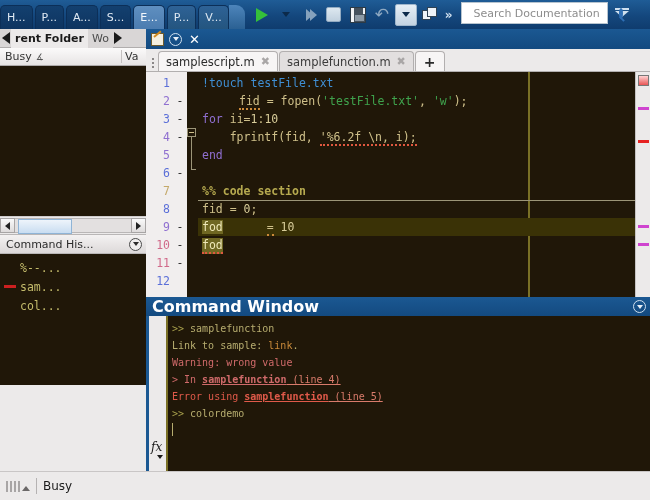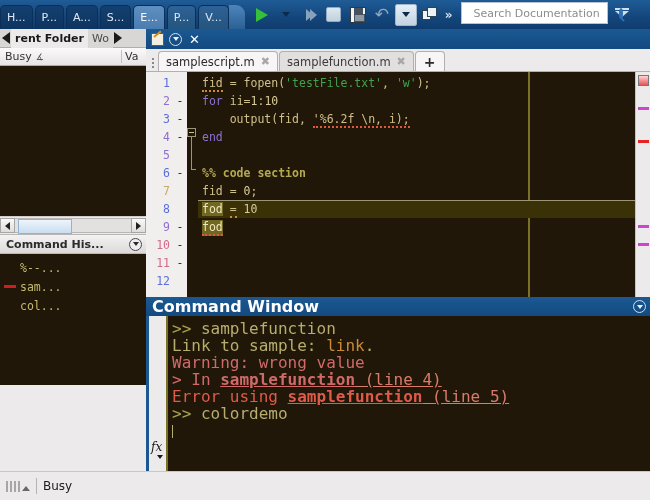--- a/index.html
+++ b/index.html
@@ -121,21 +121,21 @@
   .hs-thumb { width: 54px; height: 15px; margin-left: 3px;
     background: linear-gradient(#eef4fb,#c9ddf1); border: 1px solid #8fb4d6; }
   .tri-lt { width:0;height:0;border-right:5px solid #222;border-top:4px solid transparent;border-bottom:4px solid transparent; }
   .tri-rt { width:0;height:0;border-left:5px solid #222;border-top:4px solid transparent;border-bottom:4px solid transparent; }
 
   .ch-title {
     height: 20px; display: flex; align-items: center; justify-content: space-between;
     background: linear-gradient(#f4f2f2,#ddd9d9);
     border-top: 1px solid #b9b6b6; border-bottom: 1px solid #b9b6b6;
     padding: 0 4px 0 6px;
-    font-size: 11px; font-weight: bold; color: #2b2b2b;
+    font-size: 11px; font-weight: normal; color: #2b2b2b;
   }
   .circ-dd { width: 13px; height: 13px; border-radius: 50%; border: 1px solid #4a4a4a;
     display: flex; align-items: center; justify-content: center; background: #efeded; }
   .circ-dd i { width:0;height:0;border-top:4px solid #2b2b2b;border-left:3px solid transparent;border-right:3px solid transparent; }
 
   .hist-body { background: #201708; height: 131px; padding-top: 4px;
     font-family: "DejaVu Sans Mono", monospace; font-size: 11.5px; }
   .hist-row { display: flex; align-items: center; height: 19px; padding-left: 4px; }
   .hist-dash { width: 12px; height: 3px; background: #cc2020; margin-right: 4px; }
   .hist-dash.blank { background: transparent; }
@@ -192,21 +192,21 @@
   .c-section { color: #b5a94f; font-weight: bold; }
   .c-sys { color: #3f8fd4; }
   .c-ident { color: #cfc08a; }
   .c-str { color: #3fa34d; }
   .c-kw { color: #8f6fd0; }
   .c-num { color: #d8cd9a; }
   .c-op { color: #cfc08a; }
   .c-fmt { color: #cfc08a; }
   .sel { background: #6f6722; color: #efe8b8; }
   .squig { border-bottom: 2px dotted #e0583f; }
-  .squig-o { border-bottom: 2px dotted #cc8a3a; }
+  .squig-o { border-bottom: 2px dotted #cc8a3a; margin-left: 37px; }
 
   .fold-box { position: absolute; left: 0; top: 56px; width: 9px; height: 9px; border: 1px solid #9c9578; background: #201708; }
   .fold-box:after { content: ""; position: absolute; left: 1px; top: 3px; width: 5px; height: 1px; background: #cfc08a; }
   .fold-line { position: absolute; left: 4px; top: 65px; width: 1px; height: 32px; background: #9c9578; }
   .fold-foot { position: absolute; left: 4px; top: 97px; width: 5px; height: 1px; background: #9c9578; }
 
   .healthbar { width: 15px; background: #eceaea; border-left: 1px solid #c6c3c3; position: relative; }
   .health-box { position: absolute; left: 2px; top: 3px; width: 11px; height: 11px;
     background: linear-gradient(#ffd2d2,#e85555); border: 1px solid #777; }
   .mk { position: absolute; left: 2px; width: 11px; height: 3px; }
@@ -219,21 +219,21 @@
     padding: 0 4px 0 6px;
   }
   .cw-title .t { font-size: 16px; font-weight: bold; color: #fff; }
   .cw-body { height: 155px; background: #201708; display: flex;
     border-left: 3px solid #1b5892; }
   .fxcol { width: 17px; background: #eceaea; position: relative; }
   .fx { position: absolute; left: 2px; bottom: 17px; font-family: "DejaVu Serif", serif;
     font-style: italic; font-size: 12px; color: #1a1a1a; }
   .fx-tri { position: absolute; left: 8px; bottom: 12px; width:0;height:0;
     border-top: 4px solid #1a1a1a; border-left: 3px solid transparent; border-right: 3px solid transparent; }
-  .cw-text { flex: 1; padding: 4px 0 0 6px; font-family: "DejaVu Sans Mono", monospace; font-size: 16px; position: relative; }
+  .cw-text { flex: 1; padding: 4px 0 0 6px; font-family: "DejaVu Sans Mono", monospace; font-size: 10px; position: relative; }
   .cw-line { height: 17px; line-height: 17px; white-space: pre; }
   .o-prompt { color: #a8a04c; }
   .o-norm { color: #b7ad6f; }
   .o-warn { color: #d06a6a; }
   .o-err { color: #e05a4a; }
   .o-link { color: #c98a3a; }
   .o-ln { color: #d97b6b; text-decoration: underline; }
   .o-fn { color: #e05a4a; font-weight: bold; text-decoration: underline; }
   .caret { display: inline-block; width: 1px; height: 13px; background: #b7ad6f; vertical-align: -2px; }
   .cw-rail { position: absolute; left: 0; top: 0; width: 2px; height: 155px; background: #7a7026; }
@@ -447,23 +447,24 @@
       <div class="foldcol">
         <div class="fold-box"></div>
         <div class="fold-line"></div>
         <div class="fold-foot"></div>
       </div>
 
       <div class="code">
         <div class="vrule"></div>
         <div class="seprule" style="top:128px"></div>
 
+        <div class="cl"><span class="c-sys">!touch testFile.txt</span></div>
         <div class="cl"><span class="c-ident squig-o">fid</span><span class="c-op"> = </span><span class="c-ident">fopen(</span><span class="c-str">'testFile.txt'</span><span class="c-op">, </span><span class="c-str">'w'</span><span class="c-op">);</span></div>
         <div class="cl"><span class="c-kw">for</span><span class="c-ident"> ii</span><span class="c-op">=</span><span class="c-num">1</span><span class="c-op">:</span><span class="c-num">10</span></div>
-        <div class="cl"><span class="c-ident">    output(fid, </span><span class="c-fmt squig">'%6.2f \n, i);</span></div>
+        <div class="cl"><span class="c-ident">    fprintf(fid, </span><span class="c-fmt squig">'%6.2f \n, i);</span></div>
         <div class="cl"><span class="c-kw">end</span></div>
         <div class="cl"></div>
         <div class="cl"><span class="c-section">%% code section</span></div>
         <div class="cl"><span class="c-ident">fid = </span><span class="c-num">0</span><span class="c-op">;</span></div>
         <div class="cl current"><span class="c-ident sel">fod</span><span class="c-op"> </span><span class="c-op squig-o">=</span><span class="c-op"> </span><span class="c-num">10</span></div>
         <div class="cl"><span class="c-ident sel squig">fod</span></div>
         <div class="cl"></div>
       </div>
 
       <div class="healthbar">

